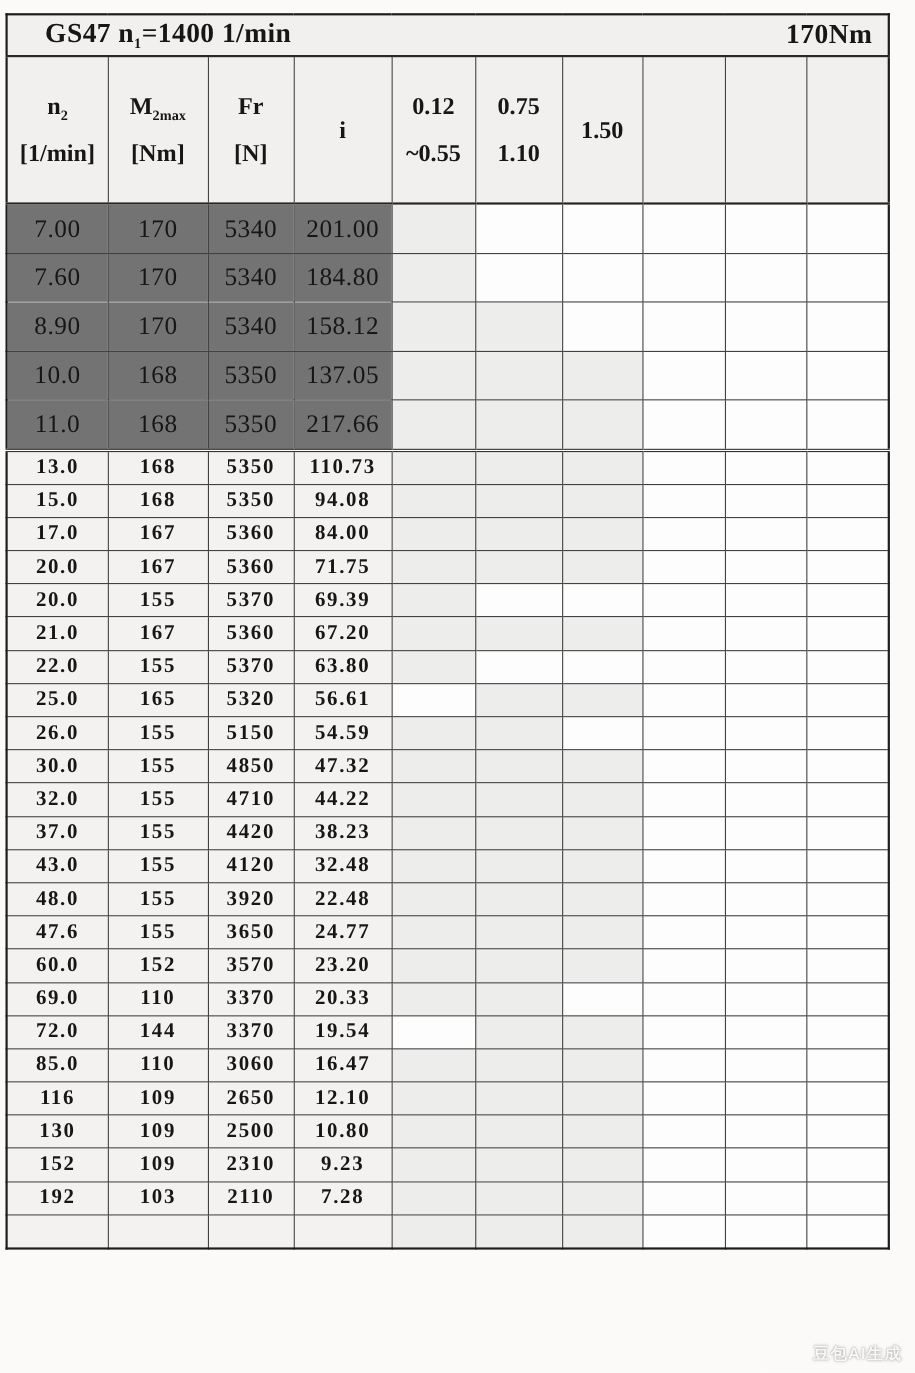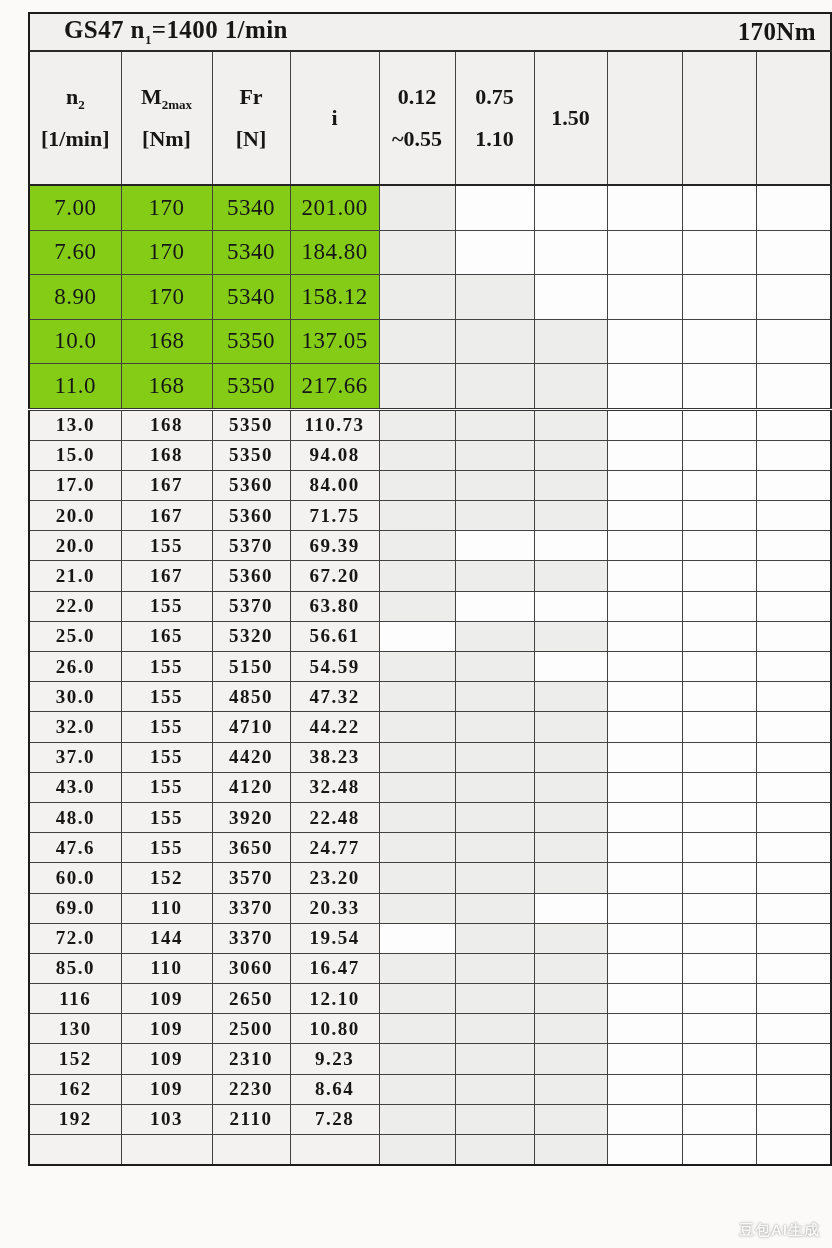--- a/index.html
+++ b/index.html
@@ -4,21 +4,21 @@
 <style>
   html,body { margin:0; padding:0; }
   body {
     width:832px; height:1248px;
     background:#fbfaf8;
     font-family:"Liberation Serif","DejaVu Serif",serif;
     color:#161616;
     position:relative;
     overflow:hidden;
   }
-  .sheet { position:absolute; left:28px; top:12px; width:742px; }
+  .sheet { position:absolute; left:5px; top:12px; width:742px; }
 
   table.gear-table {
     width:802px;
     border-collapse:collapse;
     table-layout:fixed;
     border:2px solid #1c1c1c;
     background:#ffffff;
   }
   td {
     border:1px solid #424242;
@@ -47,21 +47,21 @@
     height:132px;
     background:#f2f0ee;
     border-bottom:2px solid #242424;
     font-size:22px; font-weight:bold;
     line-height:1.9;
   }
   tr.row-header sub { font-size:13px; letter-spacing:0; }
   .hdr-line { display:block; }
 
   
-  tbody.top td    { height:43.5px; font-size:23px; letter-spacing:0.5px; background:#84cc16; }
+  tbody.top td    { height:43.5px; font-size:23px; letter-spacing:0.5px; background:#737373; }
   tbody.top td.pw { background:#fdfdfd; }
   tbody.bottom td { height:29.2px; font-size:19px; font-weight:bold; letter-spacing:1.5px; background:#f4f2f0; }
   tbody.bottom td.pw { background:#fdfdfd; }
   td.pw.shaded    { background:#ededeb !important; }
   tbody.bottom tr:first-child td { border-top:3px double #333; }
 
   
   .watermark {
     position:absolute;
     right:12px; bottom:8px;
@@ -452,32 +452,20 @@
     <td>2310</td>
     <td>9.23</td>
     <td class="pw shaded"></td>
     <td class="pw shaded"></td>
     <td class="pw shaded"></td>
     <td class="pw"></td>
     <td class="pw"></td>
     <td class="pw"></td>
   </tr>
         <tr>
-    <td>162</td>
-    <td>109</td>
-    <td>2230</td>
-    <td>8.64</td>
-    <td class="pw shaded"></td>
-    <td class="pw shaded"></td>
-    <td class="pw shaded"></td>
-    <td class="pw"></td>
-    <td class="pw"></td>
-    <td class="pw"></td>
-  </tr>
-        <tr>
     <td>192</td>
     <td>103</td>
     <td>2110</td>
     <td>7.28</td>
     <td class="pw shaded"></td>
     <td class="pw shaded"></td>
     <td class="pw shaded"></td>
     <td class="pw"></td>
     <td class="pw"></td>
     <td class="pw"></td>

